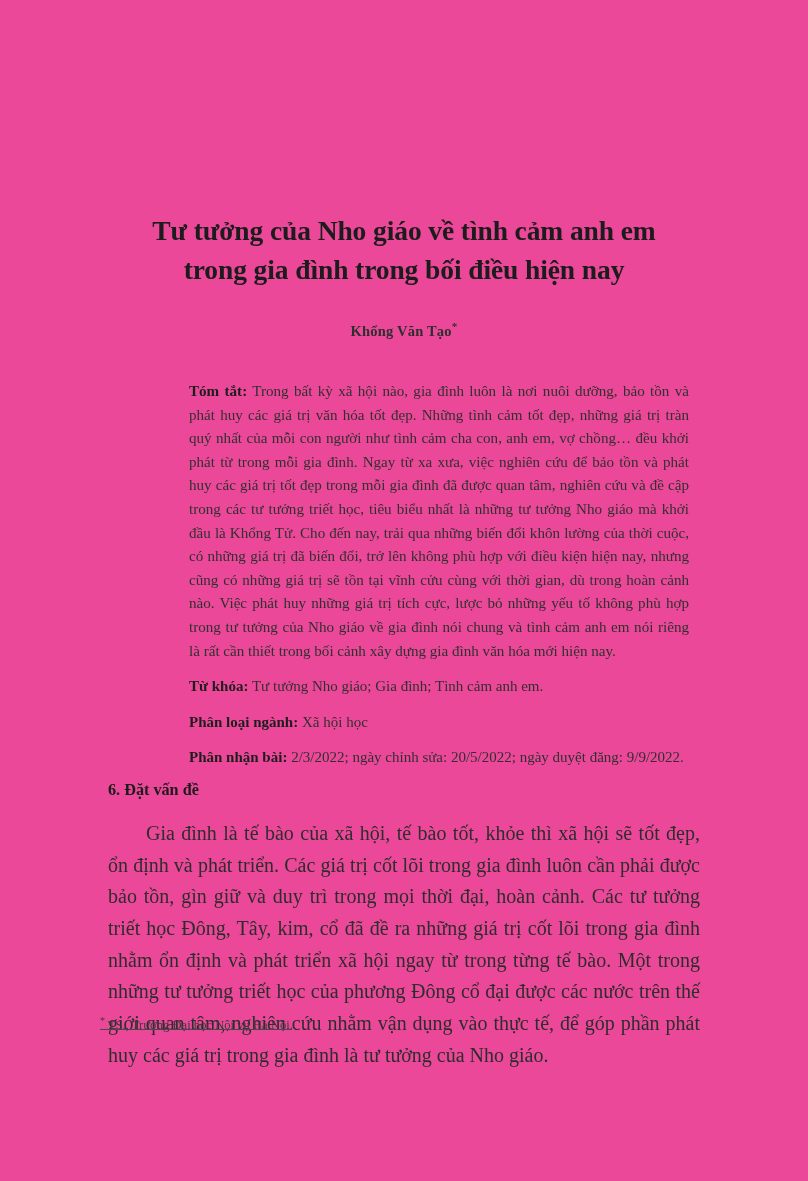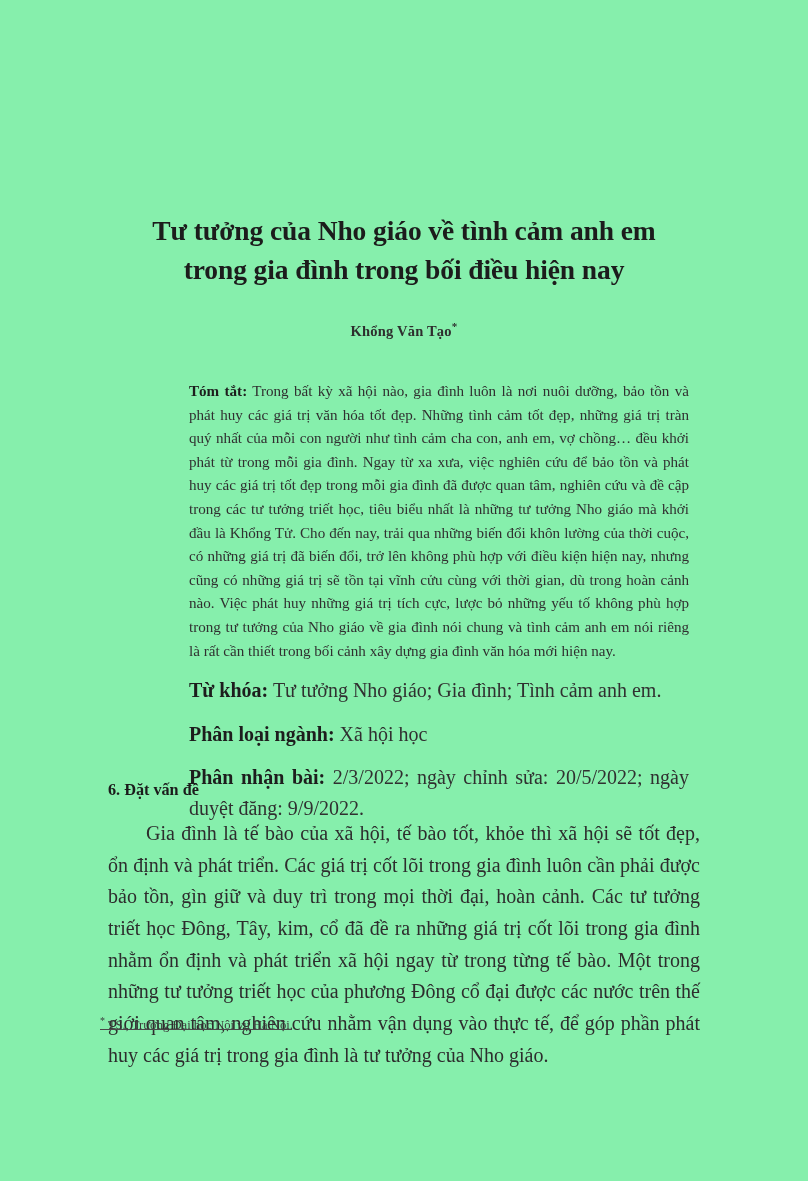--- a/index.html
+++ b/index.html
@@ -12,21 +12,21 @@
     height: 1181px;
     font-family: "Liberation Serif", "DejaVu Serif", serif;
     color: #2b2b2b;
     position: relative;
     overflow: hidden;
   }
 
   .page {
     position: absolute;
     inset: 0;
-    background: #86efac;
+    background: #ec4899;
   }
 
   
   .title-block {
     position: absolute;
     left: 108px;
     top: 212px;
     width: 592px;
     text-align: center;
   }
@@ -74,21 +74,21 @@
     color: #303030;
   }
   .abstract-para .lead {
     font-weight: bold;
     color: #1d1d1d;
   }
 
   .meta-line {
     margin: 0;
     padding-top: 12px;
-    font-size: 20px;
+    font-size: 15px;
     line-height: 1.565;
     text-align: justify;
     color: #303030;
   }
   .meta-line .lead {
     font-weight: bold;
     color: #1d1d1d;
   }
   .meta-line.dates {
     text-align: justify;

